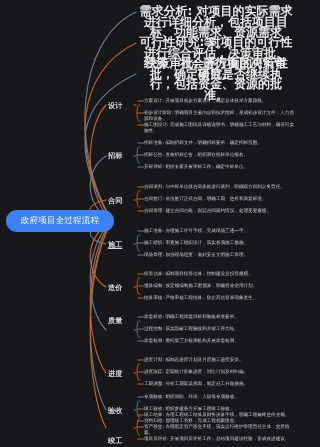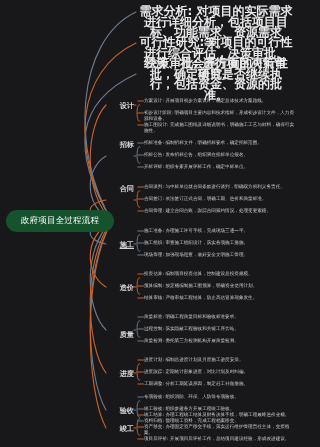--- a/index.html
+++ b/index.html
@@ -10,21 +10,21 @@
     overflow:hidden;position:relative;
   }
   #canvas{position:absolute;inset:0;width:300px;height:447px;}
   svg.wires{position:absolute;left:0;top:0;width:300px;height:447px;pointer-events:none;}
 
   
   .center-node{
     position:absolute;
     left:6px;top:210px;
     width:108px;height:22px;
-    background:#14532d;
+    background:#3b82f6;
     border-radius:11px;
     display:flex;align-items:center;justify-content:center;
     color:#ffffff;
     font-size:8.5px;
     letter-spacing:.2px;
     white-space:nowrap;
     box-shadow:0 0 0 0 rgba(0,0,0,0);
   }
 
   
@@ -39,21 +39,20 @@
     text-align:center;
   }
 
   
   .branch-label{
     position:absolute;
     color:#d8d8da;
     font-size:7.2px;
     font-weight:700;
     white-space:nowrap;
-    text-align:right;
     width:26px;
     left:108px;
   }
 
   
   .subitem{
     position:absolute;
     left:144px;
     width:150px;
     color:#cfcfd2;
@@ -134,47 +133,47 @@
   <div id="topblocks">
       <div class="topblock" style="top: 6px;">需求分析: 对项目的实际需求进行详细分析，包括项目目标、功能需求、资源需求等。</div>
       <div class="topblock" style="top: 37px;">可行性研究: 对项目的可行性进行综合评估，决策审批、经济、社会等方面的可行性研究。</div>
       <div class="topblock" style="top: 58px;">决策审批: 进行项目决策审批，确定项目是否继续执行，包括资金、资源的批准。</div>
     </div>
   <div id="branches">
       <div class="branch-label" style="top: 101px;">设计</div>
       <div class="subitem" style="top: 98px;">方案设计: 开展项目初步方案设计，确定总体技术方案路线。</div>
       <div class="subitem" style="top: 110px;">初步设计阶段: 明确项目主要内容和技术指标，形成初步设计文件，人力资源和设备。</div>
       <div class="subitem" style="top: 122px;">施工图设计: 完成施工图纸及详细说明书，明确施工工艺与材料，确保可实施性。</div>
-      <div class="branch-label" style="top: 140px;">招标</div>
+      <div class="branch-label" style="top: 151px;">招标</div>
       <div class="subitem" style="top: 140px;">招标准备: 编制招标文件，明确招标要求，确定招标范围。</div>
       <div class="subitem" style="top: 152px;">招标公告: 发布招标公告，组织潜在投标单位报名。</div>
       <div class="subitem" style="top: 164px;">开标评标: 组织专家开展评标工作，确定中标单位。</div>
-      <div class="branch-label" style="top: 184px;">合同</div>
+      <div class="branch-label" style="top: 196px;">合同</div>
       <div class="subitem" style="top: 184px;">合同谈判: 与中标单位就合同条款进行谈判，明确双方权利义务责任。</div>
       <div class="subitem" style="top: 196px;">合同签订: 依法签订正式合同，明确工期、造价和质量标准。</div>
       <div class="subitem" style="top: 208px;">合同管理: 建立合同台账，跟踪合同履约情况，处理变更索赔。</div>
       <div class="branch-label" style="top: 240px; text-decoration: underline;">施工</div>
       <div class="subitem" style="top: 228px;">施工准备: 办理施工许可手续，完成现场三通一平。</div>
       <div class="subitem" style="top: 240px;">施工组织: 审查施工组织设计，落实各项施工措施。</div>
       <div class="subitem" style="top: 252px;">现场管理: 加强现场巡查，做好安全文明施工管理。</div>
       <div class="branch-label" style="top: 283px;">造价</div>
       <div class="subitem" style="top: 271px;">投资估算: 编制项目投资估算，控制建设总投资规模。</div>
       <div class="subitem" style="top: 283px;">预算编制: 按定额编制施工图预算，明确资金使用计划。</div>
       <div class="subitem" style="top: 295px;">结算审核: 严格审核工程结算，防止高估冒算现象发生。</div>
-      <div class="branch-label" style="top: 330px;">质量</div>
+      <div class="branch-label" style="top: 316px;">质量</div>
       <div class="subitem" style="top: 314px;">质量标准: 明确工程质量目标和验收标准要求。</div>
       <div class="subitem" style="top: 326px;">过程控制: 落实隐蔽工程验收和关键工序旁站。</div>
       <div class="subitem" style="top: 338px;">质量检测: 委托第三方检测机构开展质量检测。</div>
       <div class="branch-label" style="top: 369px; font-family: Liberation Serif, serif;">进度</div>
       <div class="subitem" style="top: 357px;">进度计划: 编制总进度计划及月度施工进度安排。</div>
       <div class="subitem" style="top: 369px;">进度跟踪: 定期统计形象进度，对比计划及时纠偏。</div>
       <div class="subitem" style="top: 381px;">工期调整: 分析工期延误原因，制定赶工补救措施。</div>
       <div class="branch-label" style="top: 406px; font-family: Liberation Mono, monospace;">验收</div>
       <div class="subitem" style="top: 394px;">专项验收: 组织消防、环保、人防等专项验收。</div>
       <div class="subitem" style="top: 406px;">竣工验收: 组织参建各方开展工程竣工验收。</div>
       <div class="subitem" style="top: 418px;">资料归档: 整理竣工资料，完成工程档案移交。</div>
-      <div class="branch-label" style="top: 424px;">竣工</div>
+      <div class="branch-label" style="top: 436px;">竣工</div>
       <div class="subitem" style="top: 412px;">竣工结算: 办理工程竣工结算及财务决算手续，明确工程最终造价金额。</div>
       <div class="subitem" style="top: 424px;">资产移交: 办理固定资产移交手续，落实运行维护管理责任主体，交接档案。</div>
       <div class="subitem" style="top: 436px;">项目后评价: 开展项目后评价工作，总结项目建设经验，形成改进建议。</div>
     </div>
 
 </div>
 
 </body></html>

